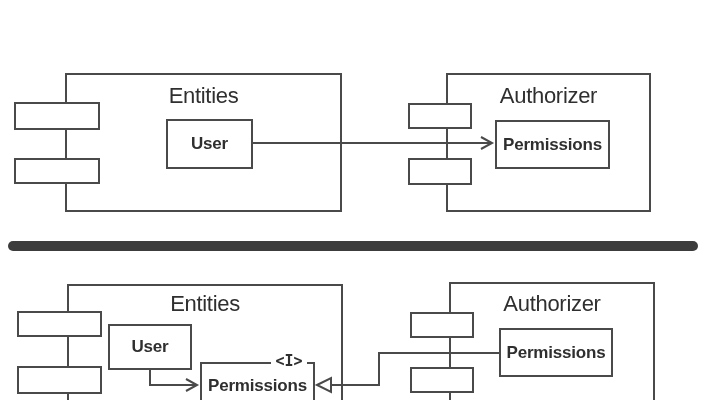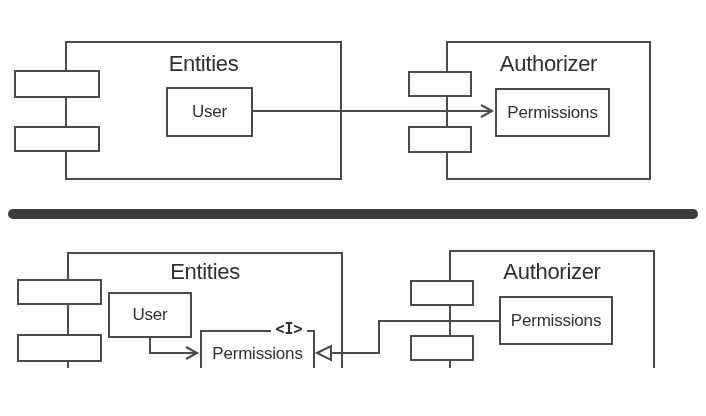--- a/index.html
+++ b/index.html
@@ -5,28 +5,28 @@
   :root{
     --background:#ffffff;
     --stroke:#4a4a4a;
     --text:#2f2f2f;
     --divider:#3c3c3c;
   }
   html,body{margin:0;padding:0;background:#fff;}
   .canvas{
     position:relative;width:706px;height:368px;overflow:hidden;
     background:var(--background);
-    font-family:"Liberation Sans",sans-serif;color:var(--text);
+    font-family:"Liberation Sans",sans-serif;color:var(--text);margin-top:32px;
   }
   .comp{position:absolute;border:2px solid var(--stroke);background:transparent;box-sizing:border-box;}
   .port{position:absolute;border:2px solid var(--stroke);background:var(--background);box-sizing:border-box;}
   .inner-box{
     position:absolute;border:2px solid var(--stroke);background:var(--background);
     box-sizing:border-box;display:flex;align-items:center;justify-content:center;
-    font-weight:normal;font-size:17px;letter-spacing:-0.2px;
+    font-weight:bold;font-size:17px;letter-spacing:-0.2px;
   }
   .comp-title{
     position:absolute;text-align:center;font-size:22px;letter-spacing:-0.3px;
     color:var(--text);line-height:22px;
   }
   .divider{position:absolute;background:var(--divider);border-radius:5px;}
   .iface-label{
     position:absolute;background:var(--background);text-align:center;
     font-family:"DejaVu Sans Mono",monospace;font-weight:bold;font-size:15px;
     line-height:15px;color:var(--text);

